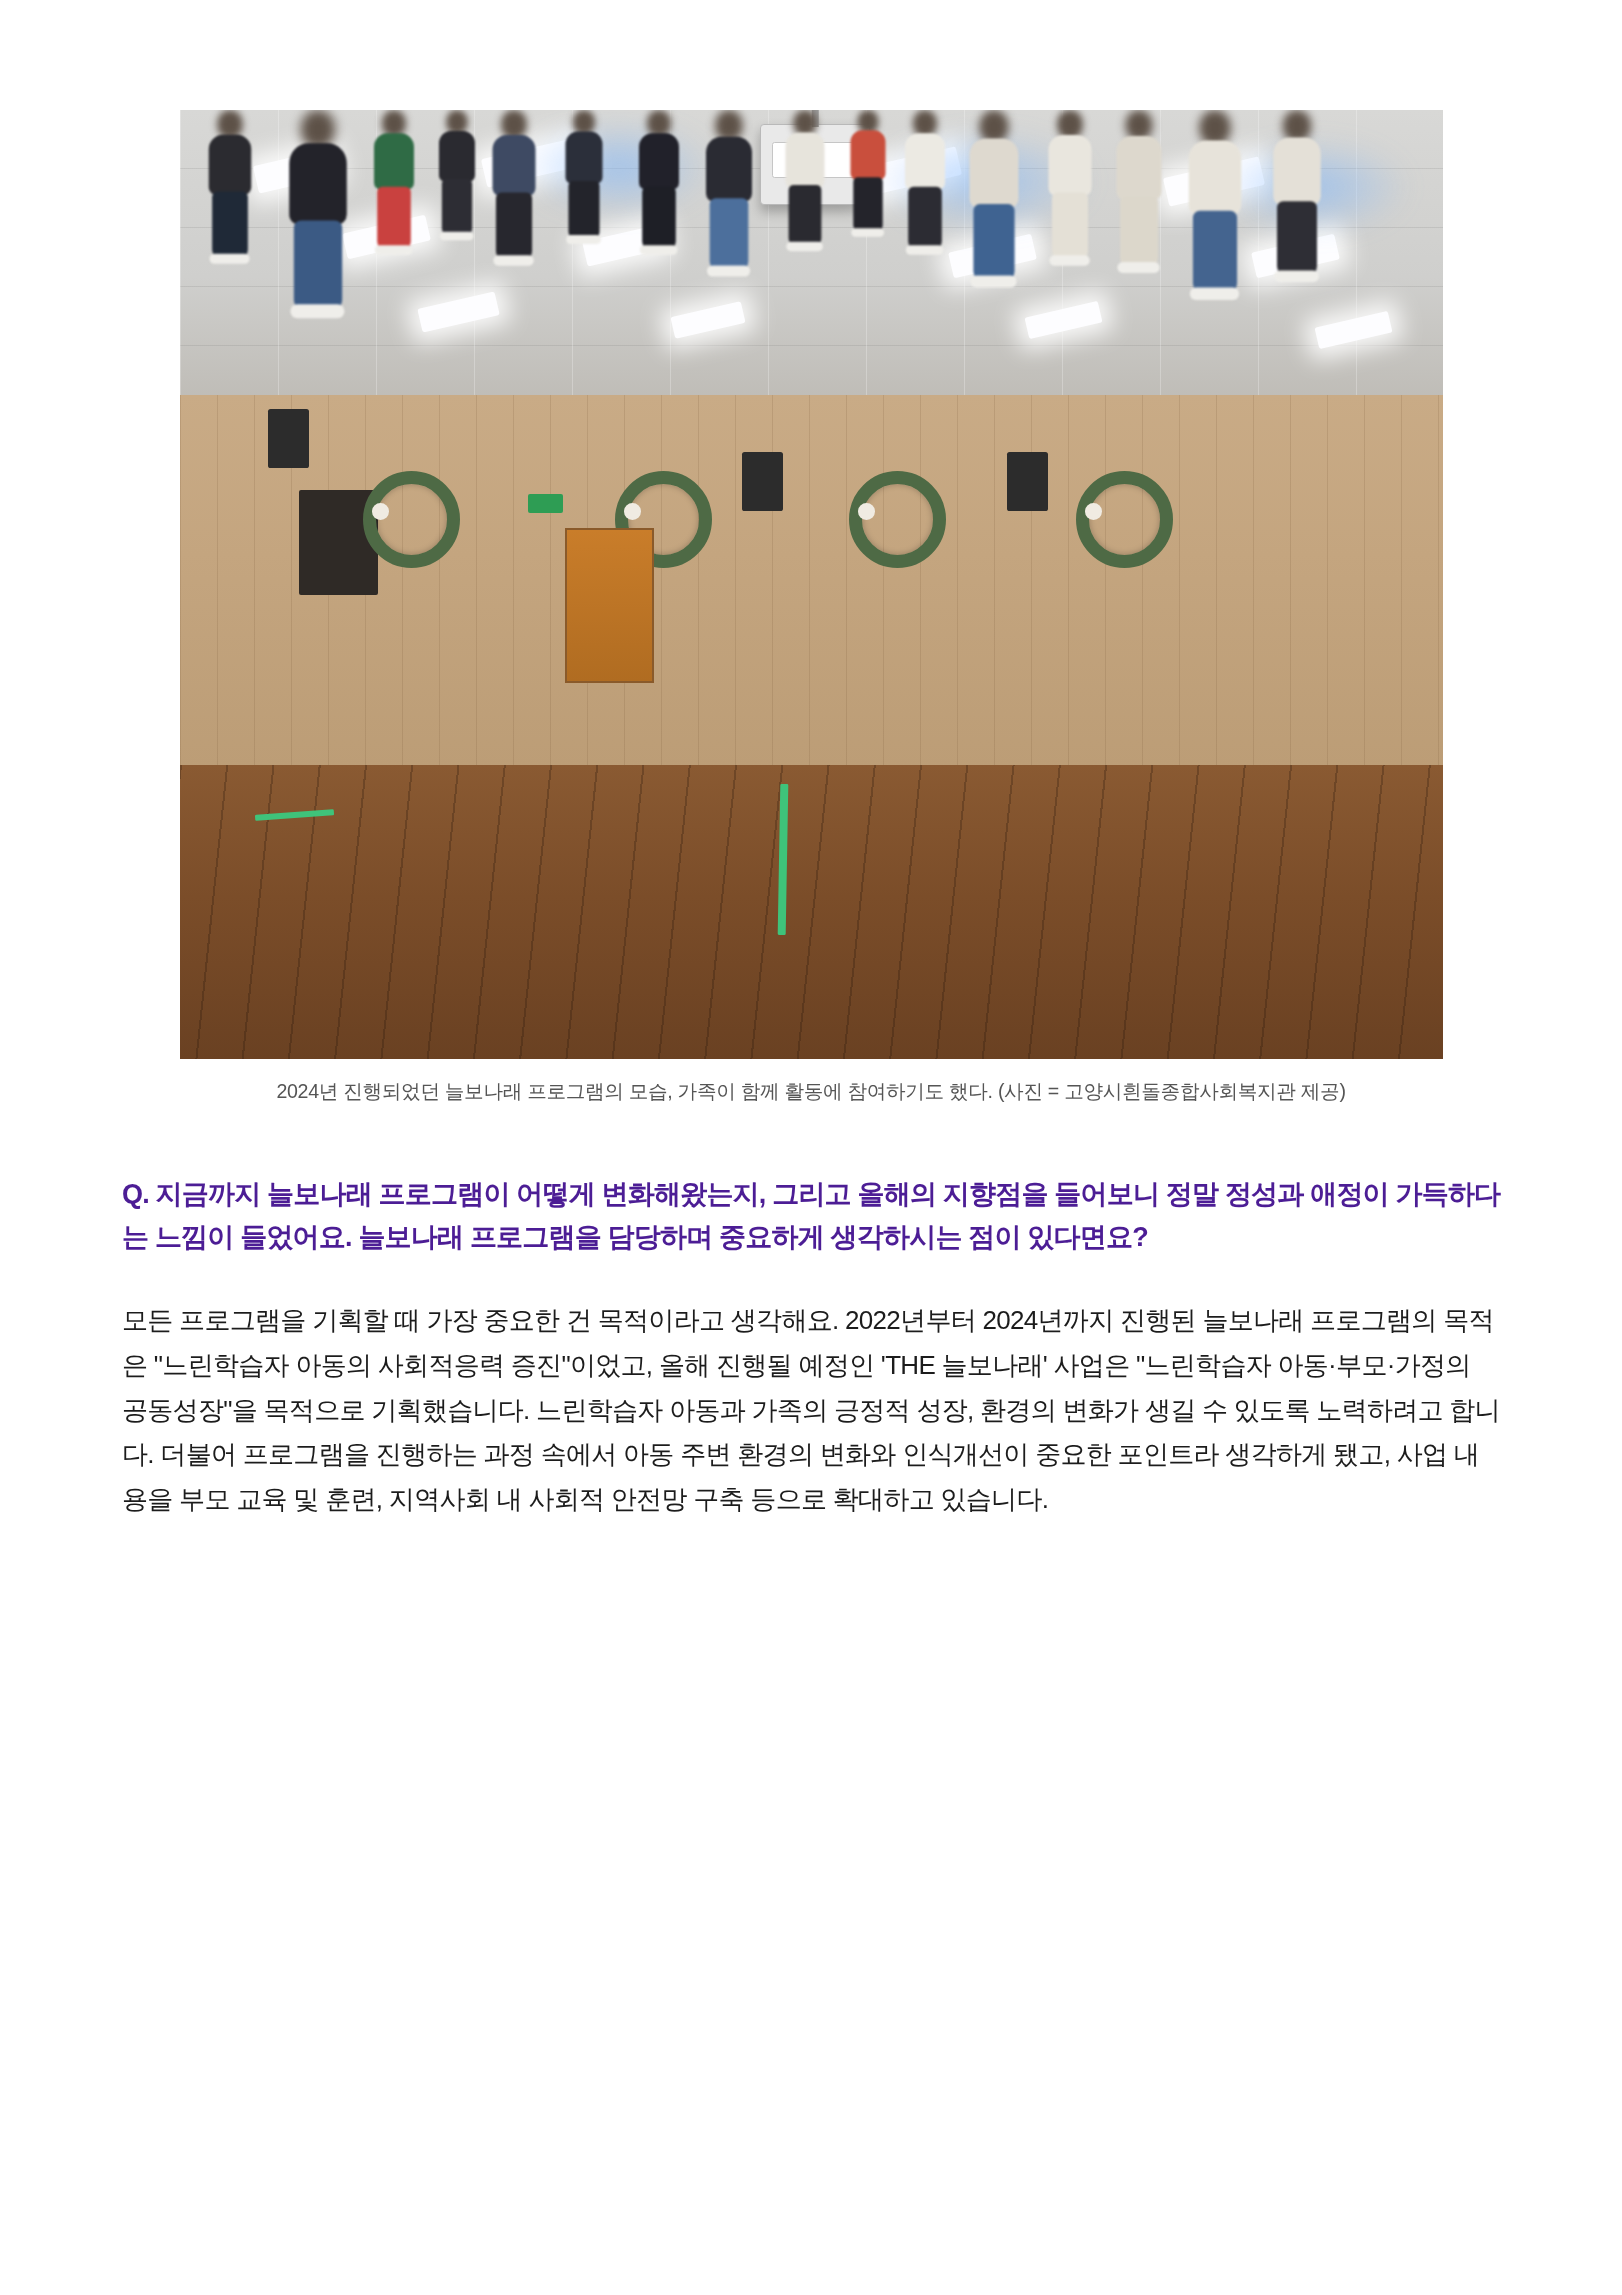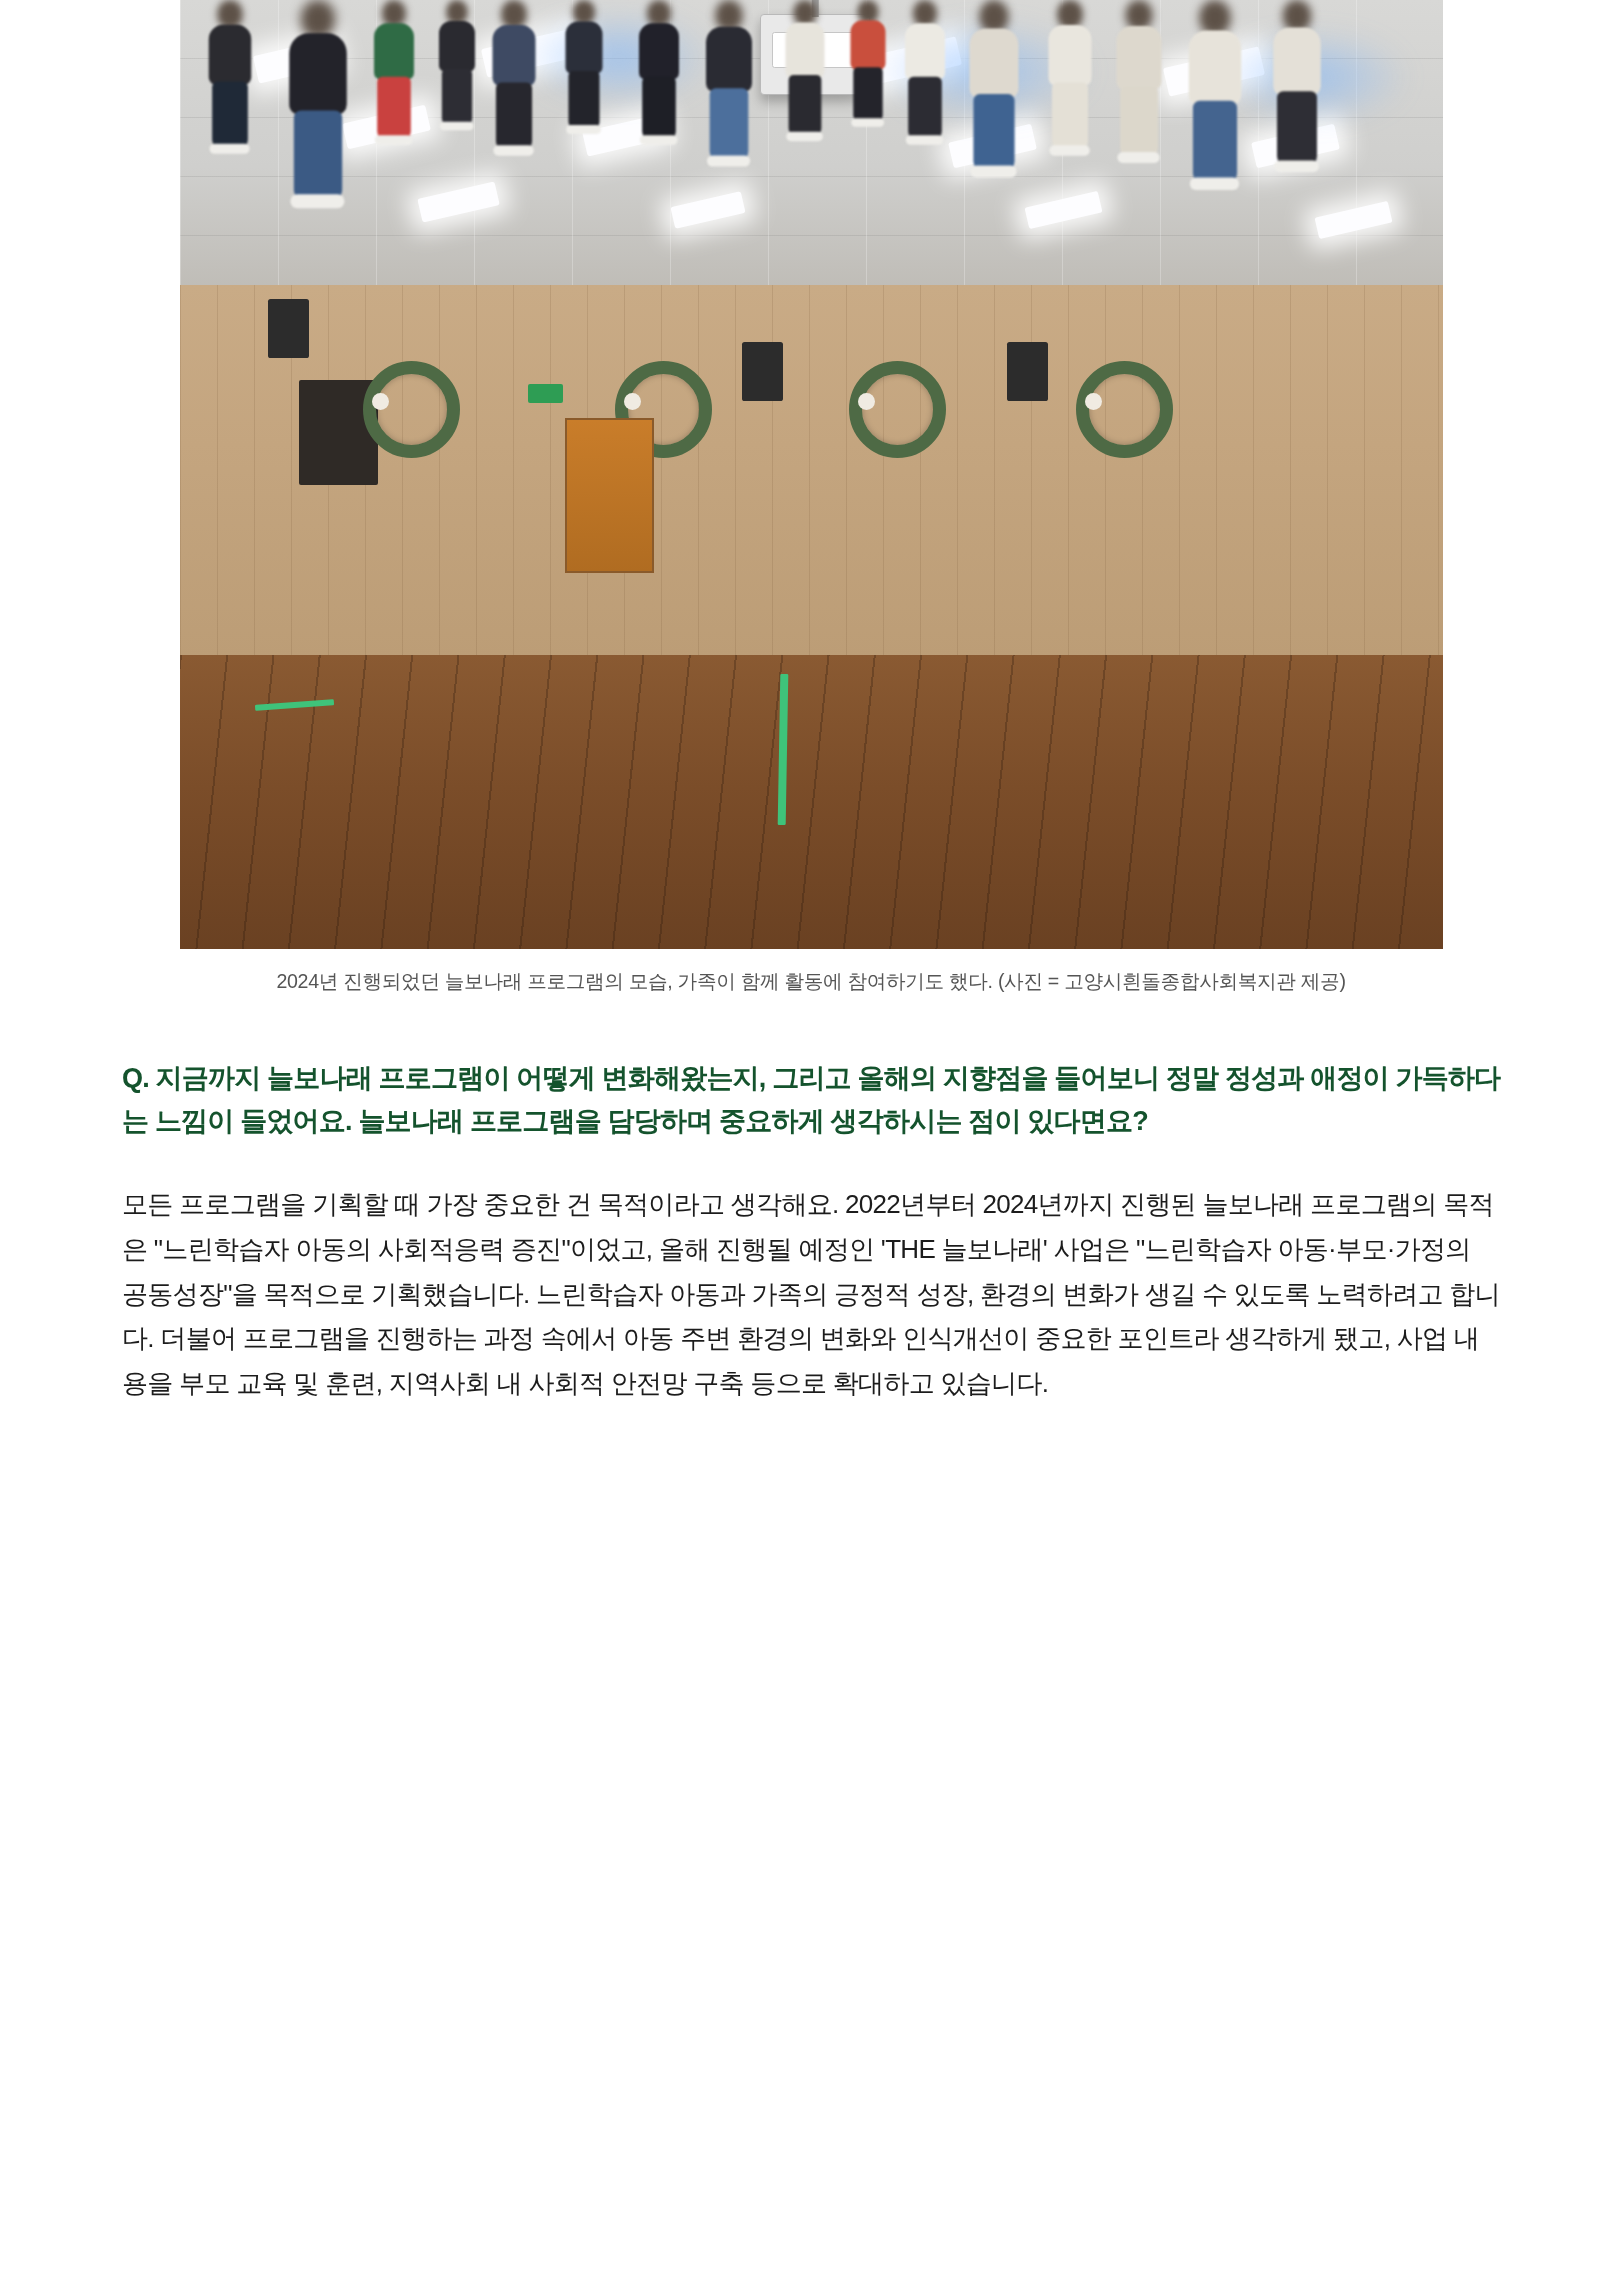--- a/index.html
+++ b/index.html
@@ -18,20 +18,21 @@
     position: relative;
     width: 1622px;
     height: 2295px;
     box-sizing: border-box;
     padding: 0 122px;
   }
 
   
   .figure {
     margin: 0;
+    padding-top: 110px;
   }
   .photo-wrap {
     width: 1263px;
     margin: 0 auto;
     display: block;
   }
   .photo {
     position: relative;
     width: 1263px;
     height: 949px;
@@ -165,23 +166,23 @@
   
   .article {
     width: 1379px;
     margin: 0 auto;
     padding-top: 60px;
   }
   .question {
     font-size: 27px;
     line-height: 1.62;
     font-weight: 700;
-    color: #14532d;
+    color: #4c1d95;
     letter-spacing: -0.8px;
-    margin: 0 0 38px 0;
+    margin: 6px 0 38px 0;
   }
   .para {
     font-size: 26px;
     line-height: 1.72;
     color: #1c1c1c;
     letter-spacing: -0.7px;
     margin: 0 0 35px 0;
     text-align: left;
   }
   .para:last-child { margin-bottom: 0; }

